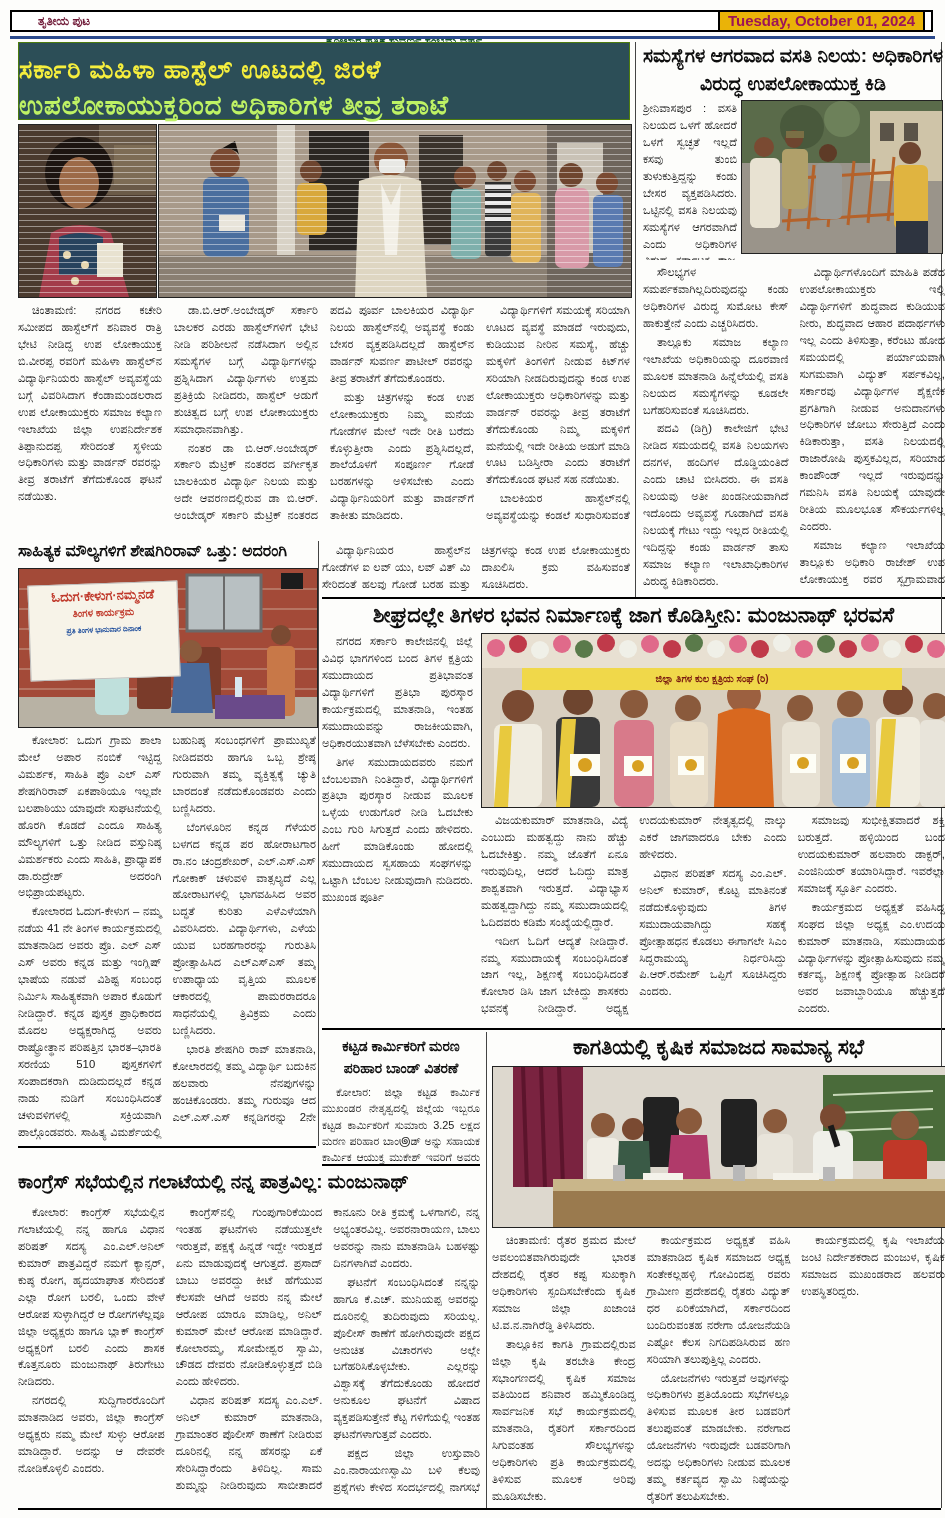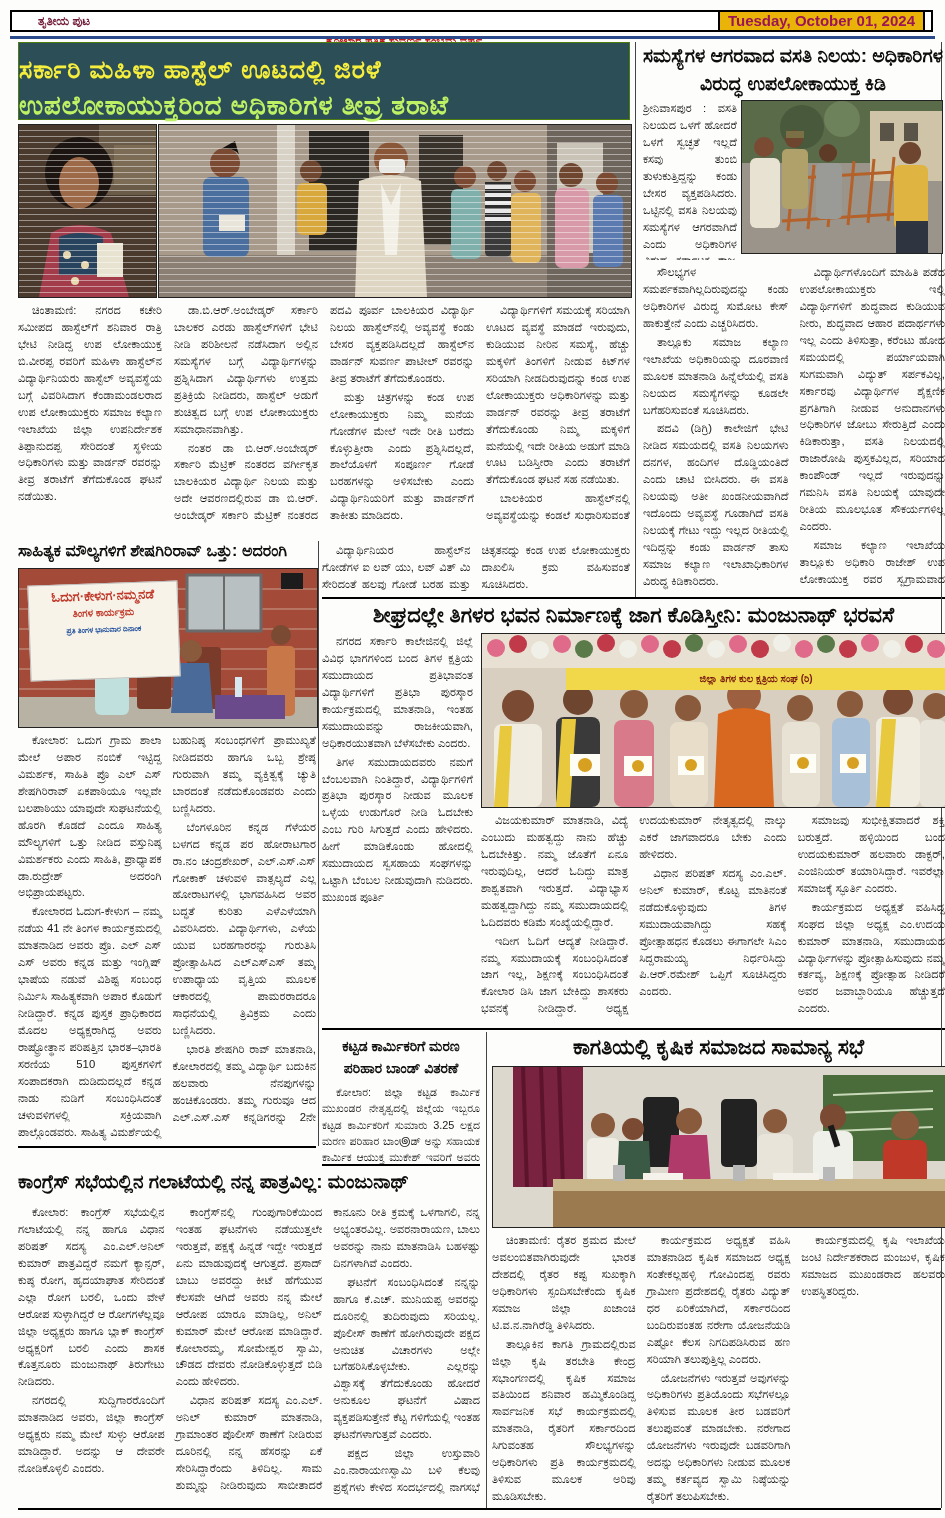--- a/index.html
+++ b/index.html
@@ -2,21 +2,21 @@
 <html><head>
 <meta charset="utf-8">
 <style>
   html,body{margin:0;padding:0;background:#e8e8e4;}
   .page{position:relative;width:945px;height:1518px;background:#fdfdfb;margin:0 auto;
         font-family:"Liberation Sans", sans-serif;color:#181818;overflow:hidden;}
   
   .header-strip{position:absolute;left:10px;top:10px;width:923px;height:22px;border:2px solid #000;
       display:flex;align-items:center;justify-content:space-between;padding:0 6px;box-sizing:border-box;background:#fff;}
   .page-label{font-weight:bold;font-size:12px;color:#701a38;margin-left:20px;}
-  .edition-label{font-weight:bold;font-size:12px;color:#b91c1c;margin-top:40px;}
+  .edition-label{font-weight:bold;font-size:12px;color:#14532d;margin-top:40px;}
   .date-box{border:2px solid #000;background:#eab308;padding:0 8px;font-weight:bold;font-size:15px;color:#9c1458;line-height:18px;}
   .header-underline{position:absolute;left:10px;top:36px;width:925px;border-top:3px solid #2b4a8c;}
   
   .vrule{position:absolute;border-left:1px solid #444;}
   .hrule{position:absolute;border-top:2px solid #000;}
   
   .main-headline-box{position:absolute;left:18px;top:42px;width:612px;height:78px;background:#2c4e57;border:1px solid #4d7c0f;
       text-align:left;padding-top:8px;box-sizing:border-box;}
   .kicker{font-size:25px;font-weight:bold;color:#f6ee3d;line-height:36px;letter-spacing:1px;}
   .main-headline{font-size:26px;font-weight:bold;color:#bef264;line-height:36px;letter-spacing:1px;}
@@ -53,21 +53,21 @@
   .sahitya-body{left:18px;top:732px;width:298px;height:410px;}
   .main-body{left:18px;top:302px;width:612px;height:237px;}
   .main-extra{left:322px;top:542px;width:308px;height:54px;}
   
   .banner-overlay{position:absolute;left:10px;top:14px;width:150px;height:96px;background:#f7f3e8;border:1px solid #bbb;
       transform:rotate(-2deg);text-align:center;padding-top:4px;box-sizing:border-box;}
   .banner-l1{color:#c0392b;font-weight:bold;font-size:13px;line-height:1.25;}
   .banner-l2{color:#c0392b;font-weight:bold;font-size:10px;margin-top:3px;}
   .banner-l3{color:#1a4a9a;font-weight:bold;font-size:7.5px;margin-top:6px;}
   .stage-banner{position:absolute;left:40px;top:34px;width:380px;height:22px;background:#f0d84a;
-      color:#7a1a10;font-weight:bold;font-size:10px;text-align:center;line-height:22px;overflow:hidden;margin-left:44px;}
+      color:#7a1a10;font-weight:bold;font-size:10px;text-align:center;line-height:22px;overflow:hidden;}
 </style>
 </head>
 <body>
 
 <div class="page">
 
   <div class="header-strip">
     <span class="page-label">ತೃತೀಯ ಪುಟ</span>
     <span class="edition-label">ಕೋಲಾರ ಪತ್ರಿಕೆ ಸುವರ್ಣ ಸಂಭ್ರಮ ವರ್ಷ</span>
     <span class="date-box">Tuesday, October 01, 2024</span>
@@ -140,21 +140,21 @@
 
   <div class="bodytext cols4 main-body">
       <p class="para">ಚಿಂತಾಮಣಿ: ನಗರದ ಕಚೇರಿ ಸಮೀಪದ ಹಾಸ್ಟೆಲ್‌ಗೆ ಶನಿವಾರ ರಾತ್ರಿ ಭೇಟಿ ನೀಡಿದ್ದ ಉಪ ಲೋಕಾಯುಕ್ತ ಬಿ.ವೀರಪ್ಪ ರವರಿಗೆ ಮಹಿಳಾ ಹಾಸ್ಟೆಲ್‌ನ ವಿದ್ಯಾರ್ಥಿನಿಯರು ಹಾಸ್ಟೆಲ್ ಅವ್ಯವಸ್ಥೆಯ ಬಗ್ಗೆ ವಿವರಿಸಿದಾಗ ಕೆಂಡಾಮಂಡಲರಾದ ಉಪ ಲೋಕಾಯುಕ್ತರು ಸಮಾಜ ಕಲ್ಯಾಣ ಇಲಾಖೆಯ ಜಿಲ್ಲಾ ಉಪನಿರ್ದೇಶಕ ತಿಪ್ಪಾನುದಪ್ಪ ಸೇರಿದಂತೆ ಸ್ಥಳೀಯ ಅಧಿಕಾರಿಗಳು ಮತ್ತು ವಾರ್ಡನ್ ರವರನ್ನು ತೀವ್ರ ತರಾಟೆಗೆ ತೆಗೆದುಕೊಂಡ ಘಟನೆ ನಡೆಯಿತು.</p>
       <p class="para">ಡಾ.ಬಿ.ಆರ್.ಅಂಬೇಡ್ಕರ್ ಸರ್ಕಾರಿ ಬಾಲಕರ ಎರಡು ಹಾಸ್ಟೆಲ್‌ಗಳಿಗೆ ಭೇಟಿ ನೀಡಿ ಪರಿಶೀಲನೆ ನಡೆಸಿದಾಗ ಅಲ್ಲಿನ ಸಮಸ್ಯೆಗಳ ಬಗ್ಗೆ ವಿದ್ಯಾರ್ಥಿಗಳನ್ನು ಪ್ರಶ್ನಿಸಿದಾಗ ವಿದ್ಯಾರ್ಥಿಗಳು ಉತ್ತಮ ಪ್ರತಿಕ್ರಿಯೆ ನೀಡಿದರು, ಹಾಸ್ಟೆಲ್ ಅಡುಗೆ ಶುಚಿತ್ವದ ಬಗ್ಗೆ ಉಪ ಲೋಕಾಯುಕ್ತರು ಸಮಾಧಾನವಾಗಿತ್ತು.</p>
       <p class="para">ನಂತರ ಡಾ ಬಿ.ಆರ್.ಅಂಬೇಡ್ಕರ್ ಸರ್ಕಾರಿ ಮೆಟ್ರಿಕ್ ನಂತರದ ವರ್ಗೀಕೃತ ಬಾಲಕಿಯರ ವಿದ್ಯಾರ್ಥಿ ನಿಲಯ ಮತ್ತು ಅದೇ ಆವರಣದಲ್ಲಿರುವ ಡಾ ಬಿ.ಆರ್. ಅಂಬೇಡ್ಕರ್ ಸರ್ಕಾರಿ ಮೆಟ್ರಿಕ್ ನಂತರದ ಪದವಿ ಪೂರ್ವ ಬಾಲಕಿಯರ ವಿದ್ಯಾರ್ಥಿ ನಿಲಯ ಹಾಸ್ಟೆಲ್‌ನಲ್ಲಿ ಅವ್ಯವಸ್ಥೆ ಕಂಡು ಬೇಸರ ವ್ಯಕ್ತಪಡಿಸಿದಲ್ಲದೆ ಹಾಸ್ಟೆಲ್‌ನ ವಾರ್ಡನ್ ಸುವರ್ಣ ಪಾಟೀಲ್ ರವರನ್ನು ತೀವ್ರ ತರಾಟೆಗೆ ತೆಗೆದುಕೊಂಡರು.</p>
       <p class="para">ಮತ್ತು ಚಿತ್ರಗಳನ್ನು ಕಂಡ ಉಪ ಲೋಕಾಯುಕ್ತರು ನಿಮ್ಮ ಮನೆಯ ಗೋಡೆಗಳ ಮೇಲೆ ಇದೇ ರೀತಿ ಬರೆದು ಕೊಳ್ಳುತ್ತೀರಾ ಎಂದು ಪ್ರಶ್ನಿಸಿದಲ್ಲದೆ, ಶಾಲೆಯೊಳಗೆ ಸಂಪೂರ್ಣ ಗೋಡೆ ಬರಹಗಳನ್ನು ಅಳಿಸಬೇಕು ಎಂದು ವಿದ್ಯಾರ್ಥಿನಿಯರಿಗೆ ಮತ್ತು ವಾರ್ಡನ್‌ಗೆ ತಾಕೀತು ಮಾಡಿದರು.</p>
       <p class="para">ವಿದ್ಯಾರ್ಥಿಗಳಿಗೆ ಸಮಯಕ್ಕೆ ಸರಿಯಾಗಿ ಊಟದ ವ್ಯವಸ್ಥೆ ಮಾಡದೆ ಇರುವುದು, ಕುಡಿಯುವ ನೀರಿನ ಸಮಸ್ಯೆ, ಹೆಚ್ಚು ಮಕ್ಕಳಿಗೆ ತಿಂಗಳಿಗೆ ನೀಡುವ ಕಿಟ್‌ಗಳ ಸರಿಯಾಗಿ ನೀಡದಿರುವುದನ್ನು ಕಂಡ ಉಪ ಲೋಕಾಯುಕ್ತರು ಅಧಿಕಾರಿಗಳನ್ನು ಮತ್ತು ವಾರ್ಡನ್ ರವರನ್ನು ತೀವ್ರ ತರಾಟೆಗೆ ತೆಗೆದುಕೊಂಡು ನಿಮ್ಮ ಮಕ್ಕಳಿಗೆ ಮನೆಯಲ್ಲಿ ಇದೇ ರೀತಿಯ ಅಡುಗೆ ಮಾಡಿ ಊಟ ಬಡಿಸ್ತೀರಾ ಎಂದು ತರಾಟೆಗೆ ತೆಗೆದುಕೊಂಡ ಘಟನೆ ಸಹ ನಡೆಯಿತು.</p>
       <p class="para">ಬಾಲಕಿಯರ ಹಾಸ್ಟೆಲ್‌ನಲ್ಲಿ ಅವ್ಯವಸ್ಥೆಯನ್ನು ಕಂಡಲೆ ಸುಧಾರಿಸುವಂತೆ ಜಿಲ್ಲಾ ಮತ್ತು ತಾಲ್ಲೂಕು ಮಟ್ಟದ ಅಧಿಕಾರಿಗಳಿಗೆ ತಾಕೀತು ಮಾಡಿದ ಉಪ ಲೋಕಾಯುಕ್ತರು ಮುಂದಿನ ದಿನಗಳಲ್ಲಿ ಇದೇ ರೀತಿಯ ಅವ್ಯವಸ್ಥೆ ಕಂಡುಬಂದರೆ ಕ್ರಮ ಕೈಗೊಳ್ಳುವುದಾಗಿ ಎಚ್ಚರಿಸಿದರು.</p>
     </div>
   <div class="bodytext cols2 main-extra">
-      <p class="para">ವಿದ್ಯಾರ್ಥಿನಿಯರ ಹಾಸ್ಟೆಲ್‌ನ ಗೋಡೆಗಳ ಐ ಲವ್ ಯು, ಲವ್ ವಿತ್ ಮಿ ಸೇರಿದಂತೆ ಹಲವು ಗೋಡೆ ಬರಹ ಮತ್ತು ಚಿತ್ಳತನದ್ನು ಕಂಡ ಉಪ ಲೋಕಾಯುಕ್ತರು ದಾಖಲಿಸಿ ಕ್ರಮ ವಹಿಸುವಂತೆ ಸೂಚಿಸಿದರು.</p>
+      <p class="para">ವಿದ್ಯಾರ್ಥಿನಿಯರ ಹಾಸ್ಟೆಲ್‌ನ ಗೋಡೆಗಳ ಐ ಲವ್ ಯು, ಲವ್ ವಿತ್ ಮಿ ಸೇರಿದಂತೆ ಹಲವು ಗೋಡೆ ಬರಹ ಮತ್ತು ಚಿತ್ರಗಳನ್ನು ಕಂಡ ಉಪ ಲೋಕಾಯುಕ್ತರು ದಾಖಲಿಸಿ ಕ್ರಮ ವಹಿಸುವಂತೆ ಸೂಚಿಸಿದರು.</p>
     </div>
 
   <div class="vrule" style="left:635px;top:42px;height:556px;"></div>
   <div class="hrule" style="left:322px;top:597px;width:623px;"></div>
   <div class="vrule" style="left:318px;top:541px;height:605px;"></div>
   <div class="hrule" style="left:18px;top:1146px;width:298px;"></div>
   <div class="hrule" style="left:322px;top:1028px;width:623px;"></div>
   <div class="vrule" style="left:486px;top:1032px;height:476px;"></div>
   <div class="hrule" style="left:322px;top:1164px;width:158px;"></div>
   <div class="vrule" style="left:941px;top:42px;height:1466px;"></div>

